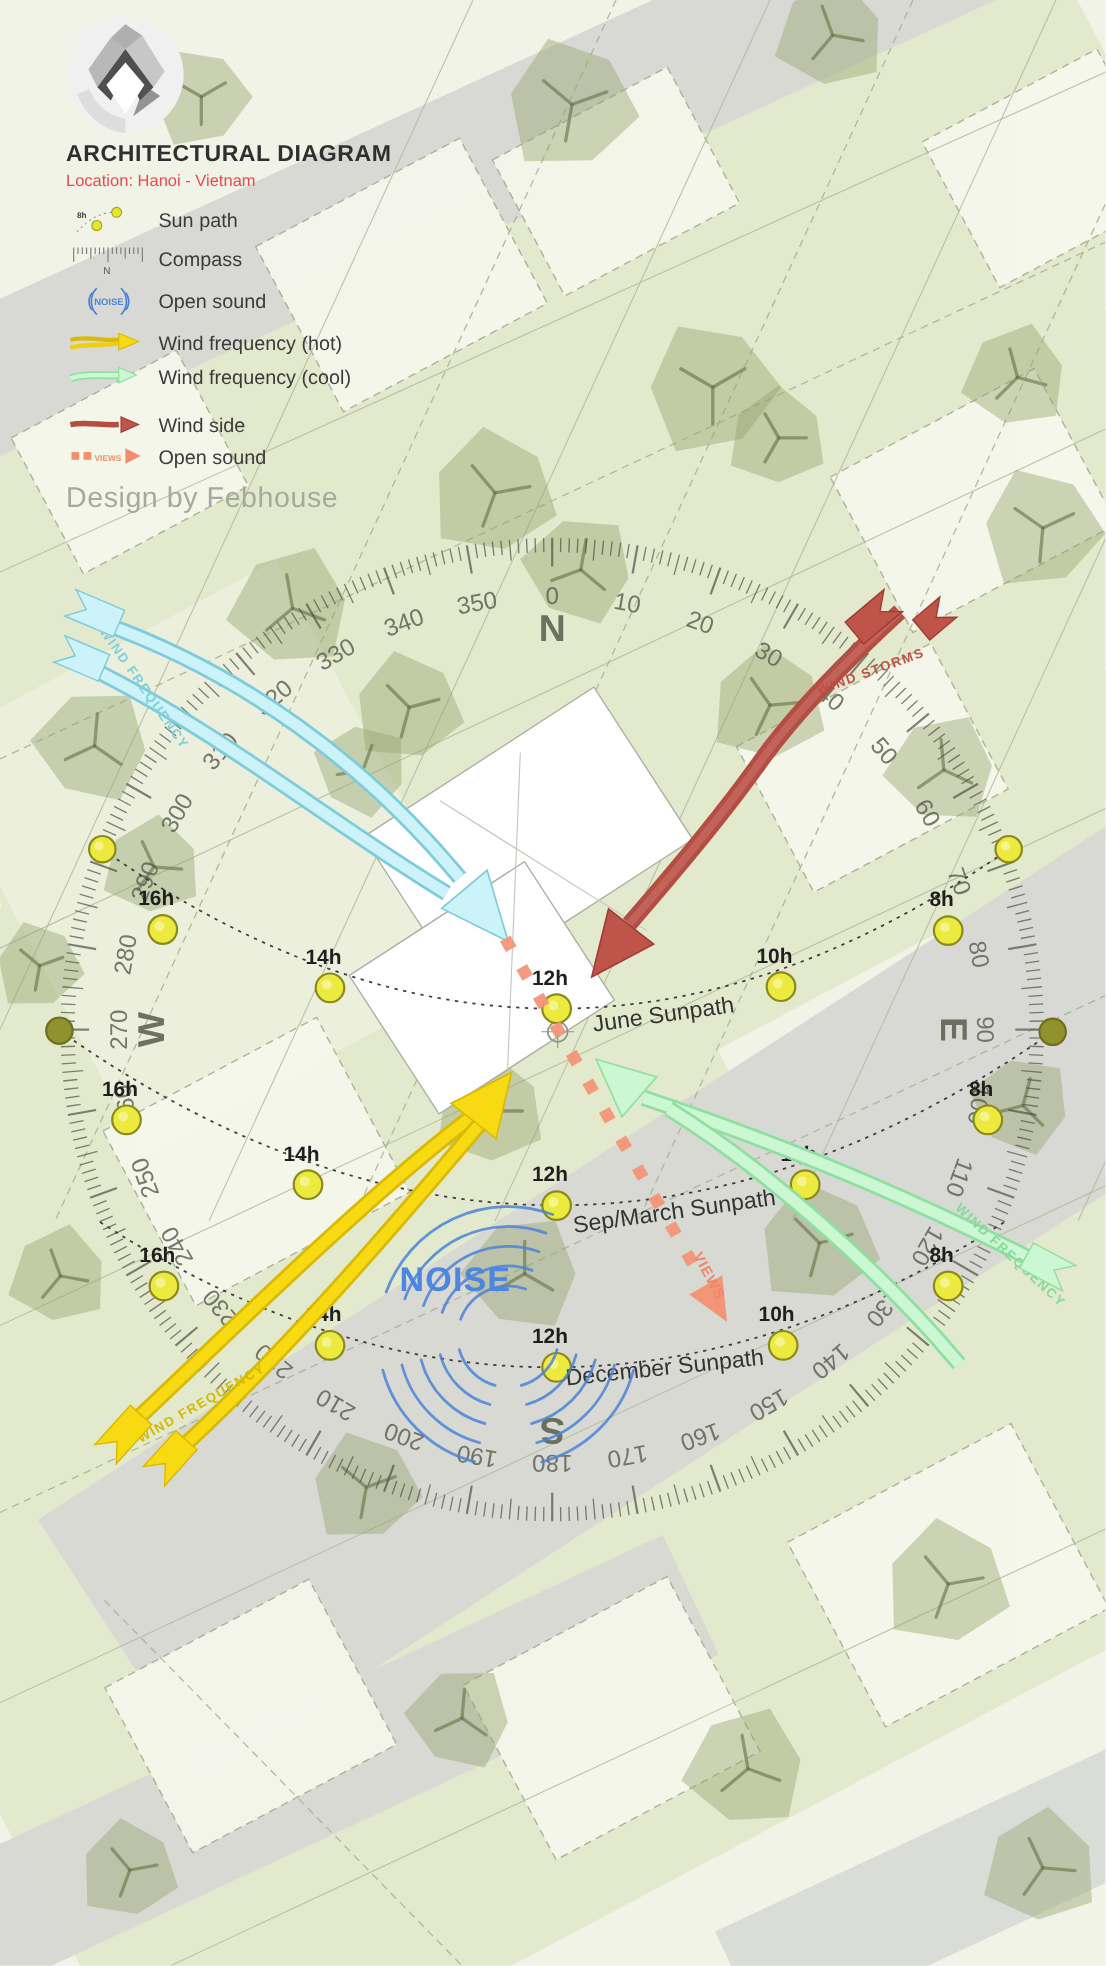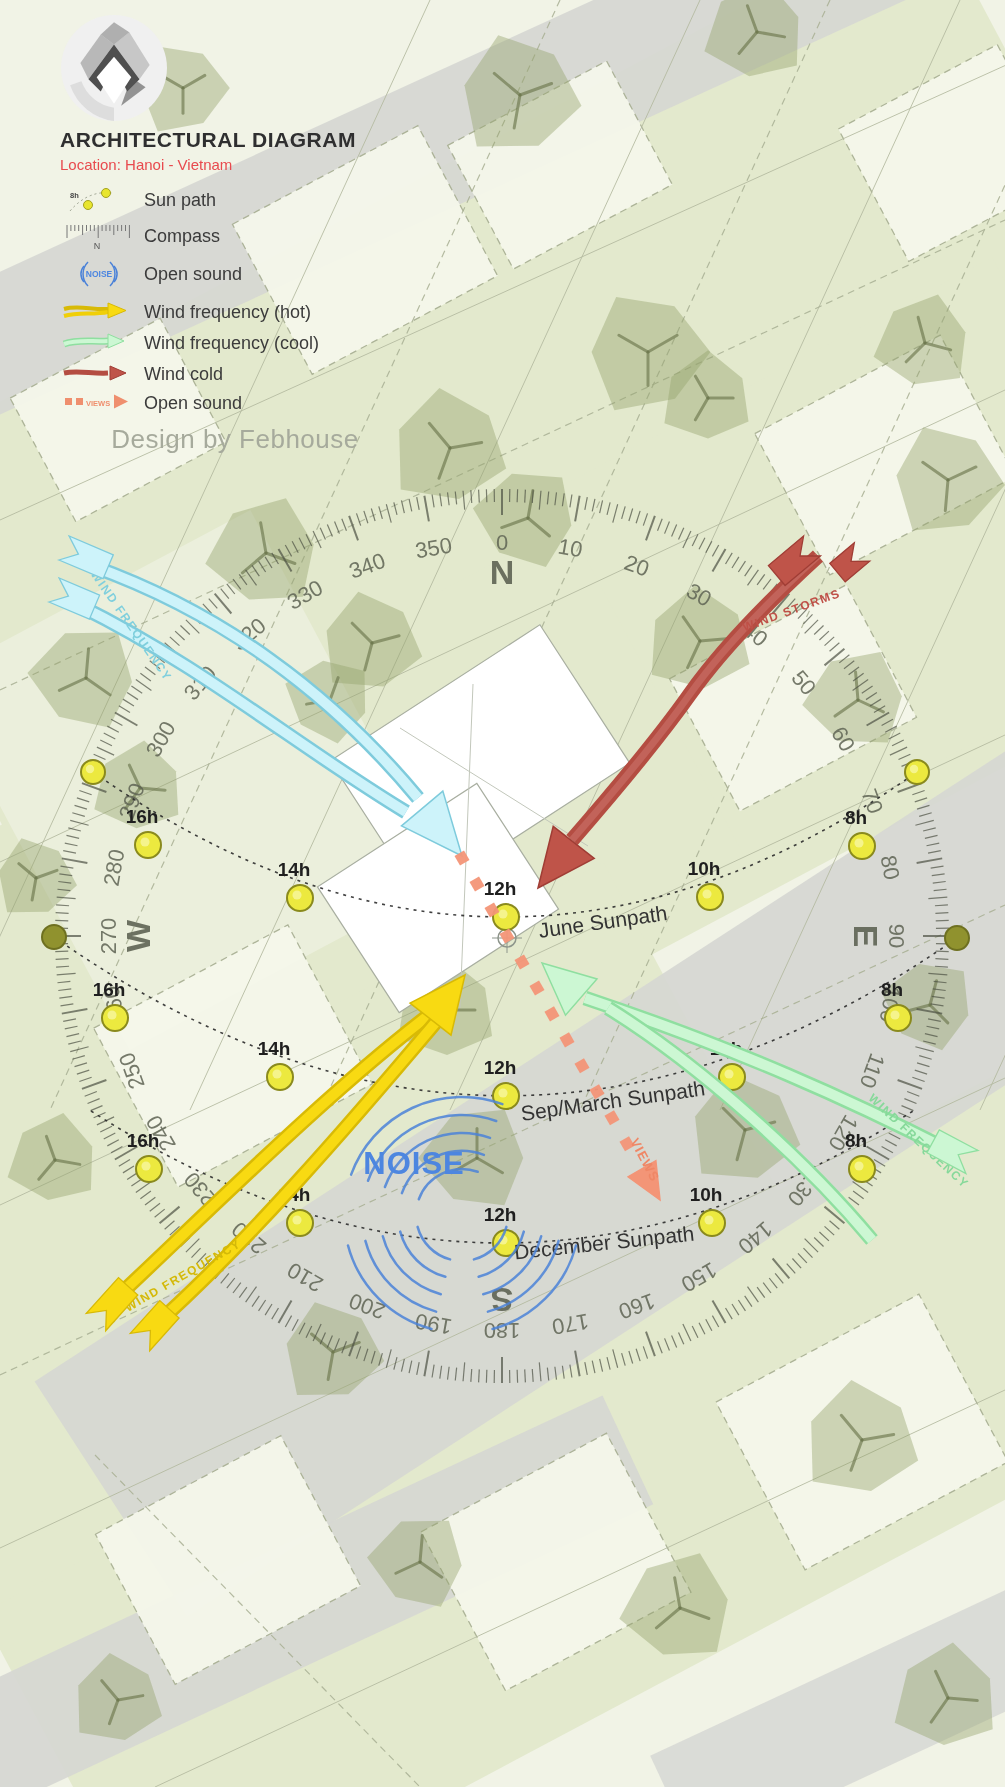--- a/index.html
+++ b/index.html
@@ -10,22 +10,22 @@
   
   .panel{position:absolute;left:60px;top:14px;width:350px;z-index:5;}
   .logo{width:108px;height:108px;margin-bottom:2px;}
   h1.title{font-size:21px;font-weight:700;color:#2f2f30;letter-spacing:.5px;margin:6px 0 4px 0;}
   .loc{font-size:15px;color:#e84a4e;margin:0 0 14px 0;}
   .legend{display:flex;flex-direction:column;}
   .lrow{display:flex;align-items:center;height:26px;}
   .lrow .ic{width:78px;height:28px;flex:0 0 78px;margin-right:6px;}
   .lrow .lbl{font-size:18px;color:#3b3b3b;white-space:nowrap;}
   .g1{margin-bottom:10px;} .g2{margin-bottom:12px;} .g3{margin-bottom:12px;}
-  .g4{margin-bottom:3px;} .g5{margin-bottom:5px;text-align:right;} .g6{margin-bottom:5px;} .g7{margin-bottom:3px;}
-  .credit{font-size:26px;color:#a6aa9c;letter-spacing:.5px;margin-top:8px;font-weight:400;text-align:center;}
+  .g4{margin-bottom:3px;} .g5{margin-bottom:5px;text-align:right;} .g6{margin-bottom:18px;} .g7{margin-bottom:3px;}
+  .credit{font-size:26px;color:#a6aa9c;letter-spacing:.5px;margin-top:8px;font-weight:400;}
 
   
   .band-dark{fill:none;stroke-linecap:butt;}
   .band-lite{fill:none;stroke-linecap:butt;}
   .cold.band-dark{stroke:#7ecbdc;stroke-width:15px;}
   .cold.band-lite{stroke:#cdf3fa;stroke-width:10px;}
   .hot.band-dark{stroke:#d8ba06;stroke-width:15px;}
   .hot.band-lite{stroke:#f8da12;stroke-width:10px;}
   .cool.band-dark{stroke:#8fdfa0;stroke-width:15px;}
   .cool.band-lite{stroke:#ccf7d3;stroke-width:10px;}
@@ -886,21 +886,21 @@
       </span>
       <span class="lbl">Wind frequency (cool)</span>
     </div>
     <div class="lrow g7">
       <span class="ic">
         <svg width="78" height="26" viewBox="0 0 78 26">
           <path d="M4,13 C18,10 32,14 48,13" stroke="#b44d42" stroke-width="5" fill="none"></path>
           <polygon points="66,13 50,6 50,20" fill="#bf5449" stroke="#a03d35"></polygon>
         </svg>
       </span>
-      <span class="lbl">Wind cold</span>
+      <span class="lbl">Wind side</span>
     </div>
     <div class="lrow g8">
       <span class="ic">
         <svg width="78" height="26" viewBox="0 0 78 26">
           <rect x="5" y="9" width="7" height="7" fill="#ef8f6e"></rect>
           <rect x="16" y="9" width="7" height="7" fill="#ef8f6e"></rect>
           <text x="26" y="17" font-size="7.5" font-weight="700" fill="#ef8f6e">VIEWS</text>
           <polygon points="68,12.5 54,5.5 54,19.5" fill="#ef8f6e"></polygon>
         </svg>
       </span>

